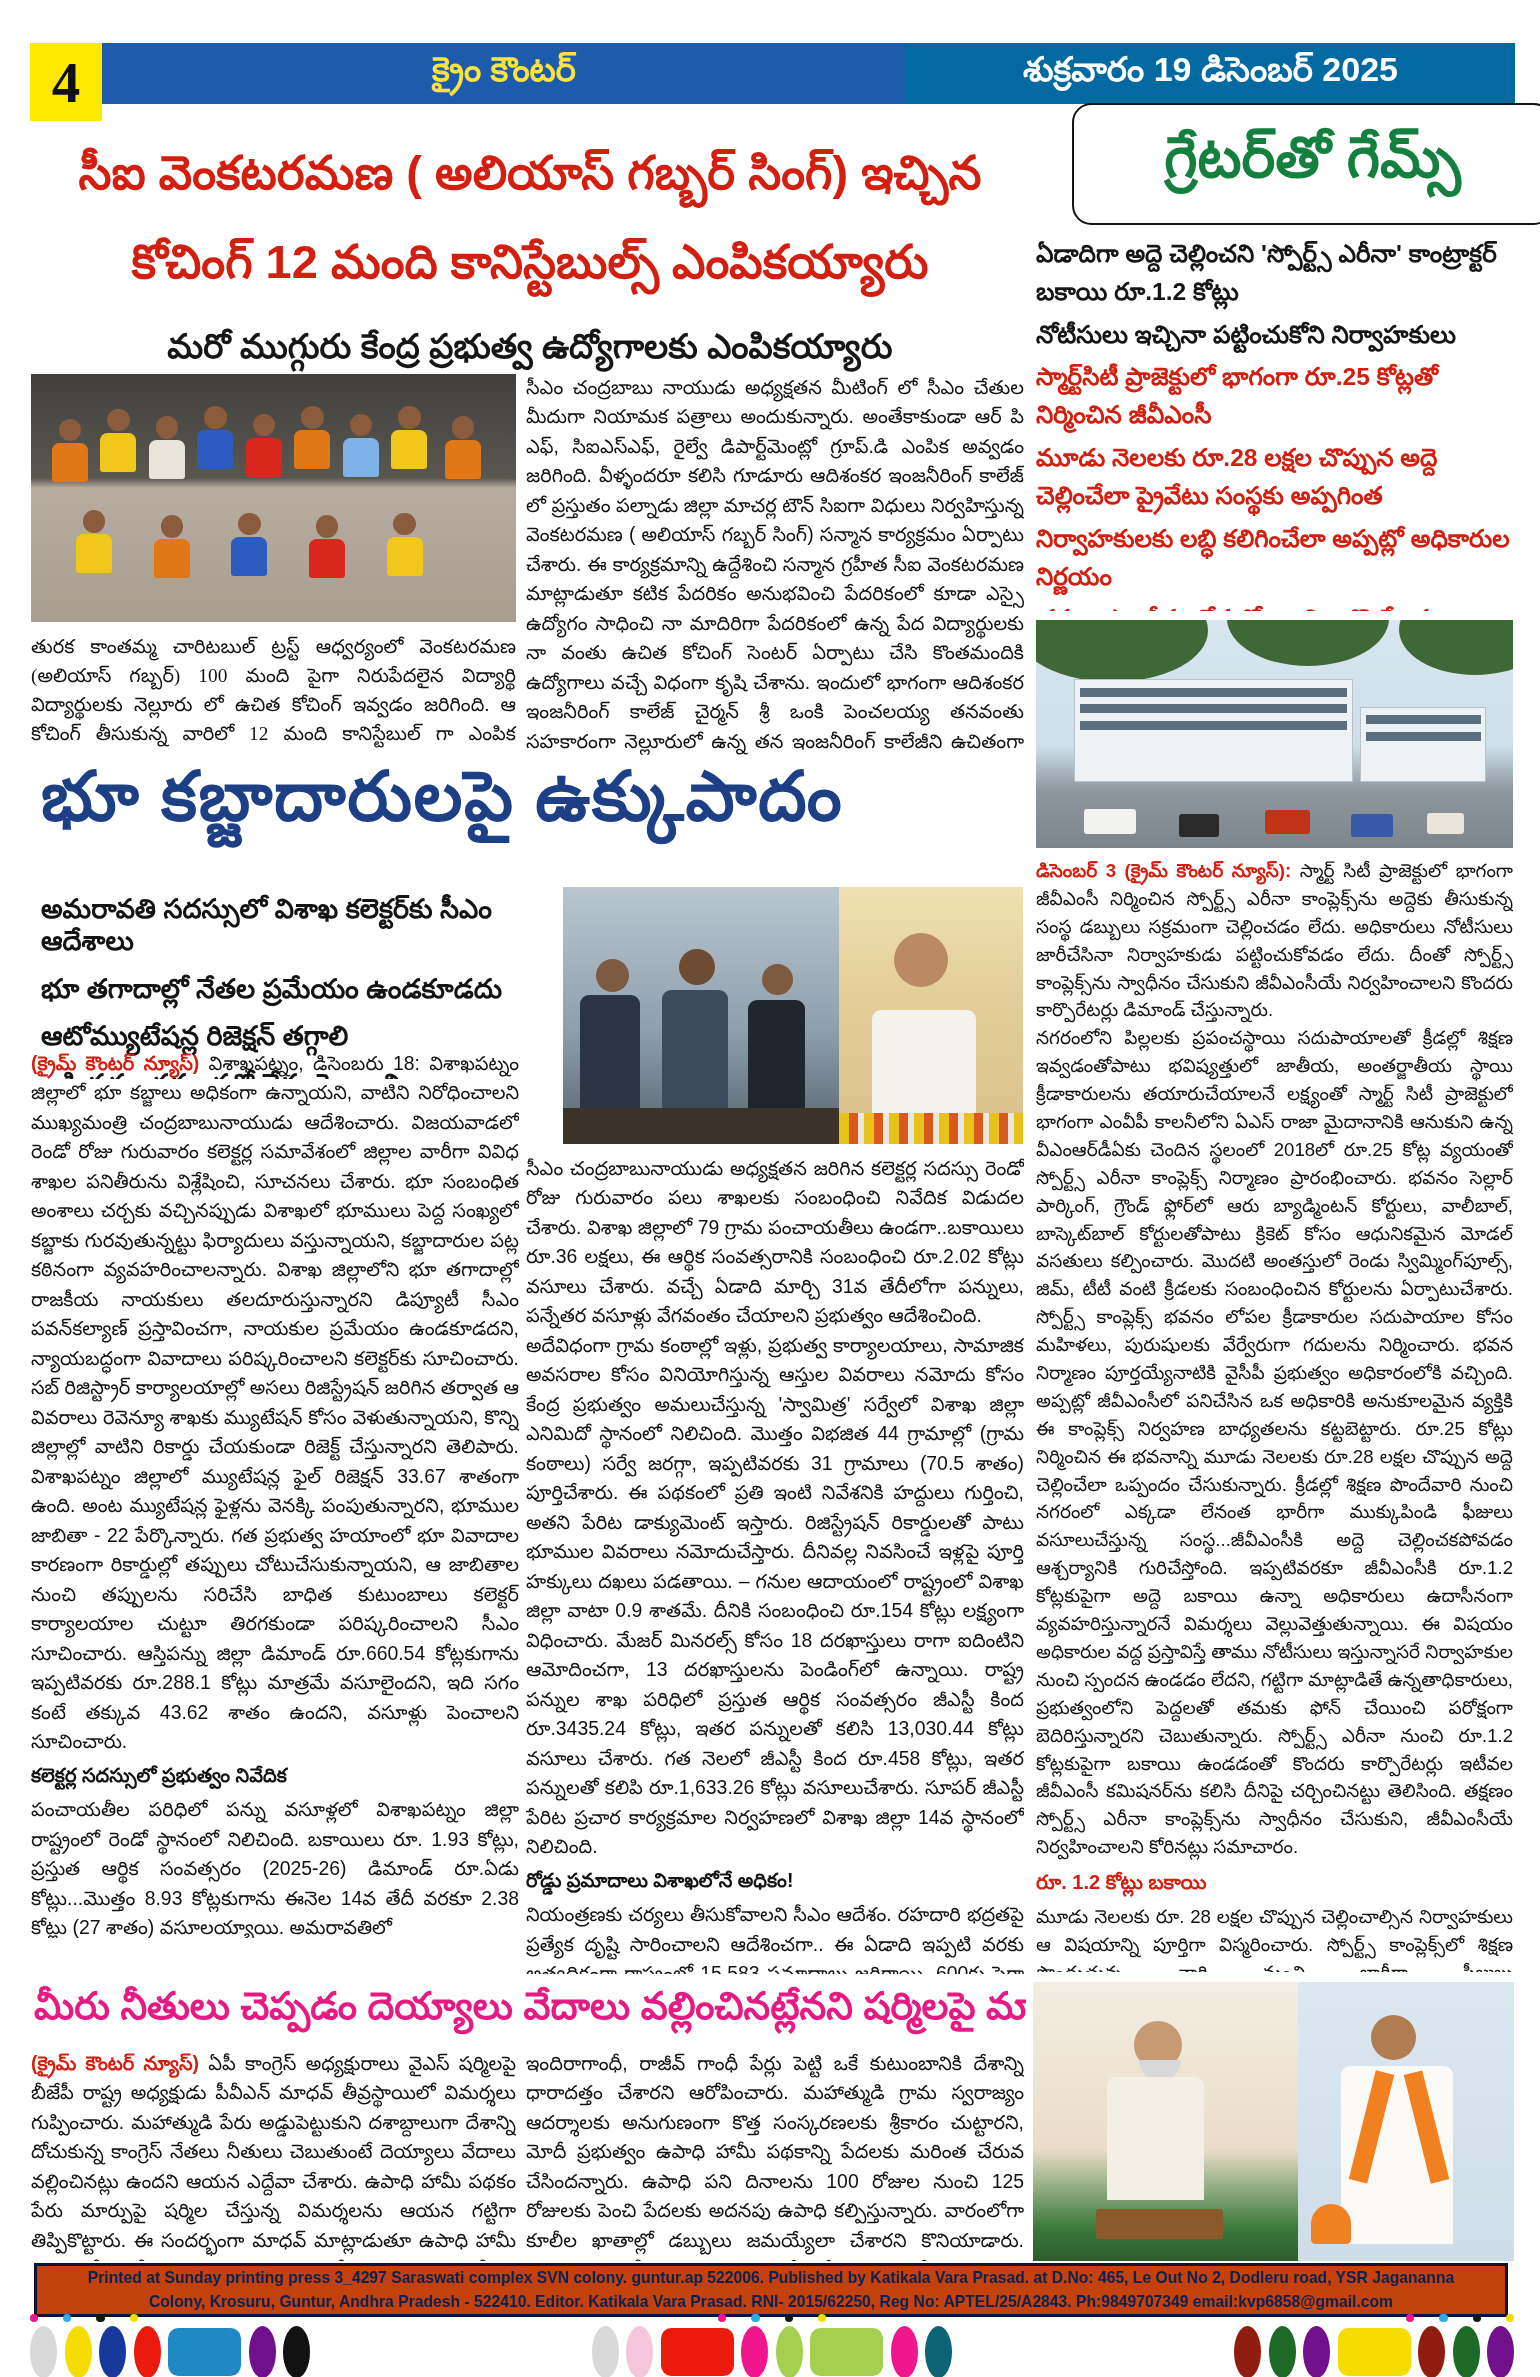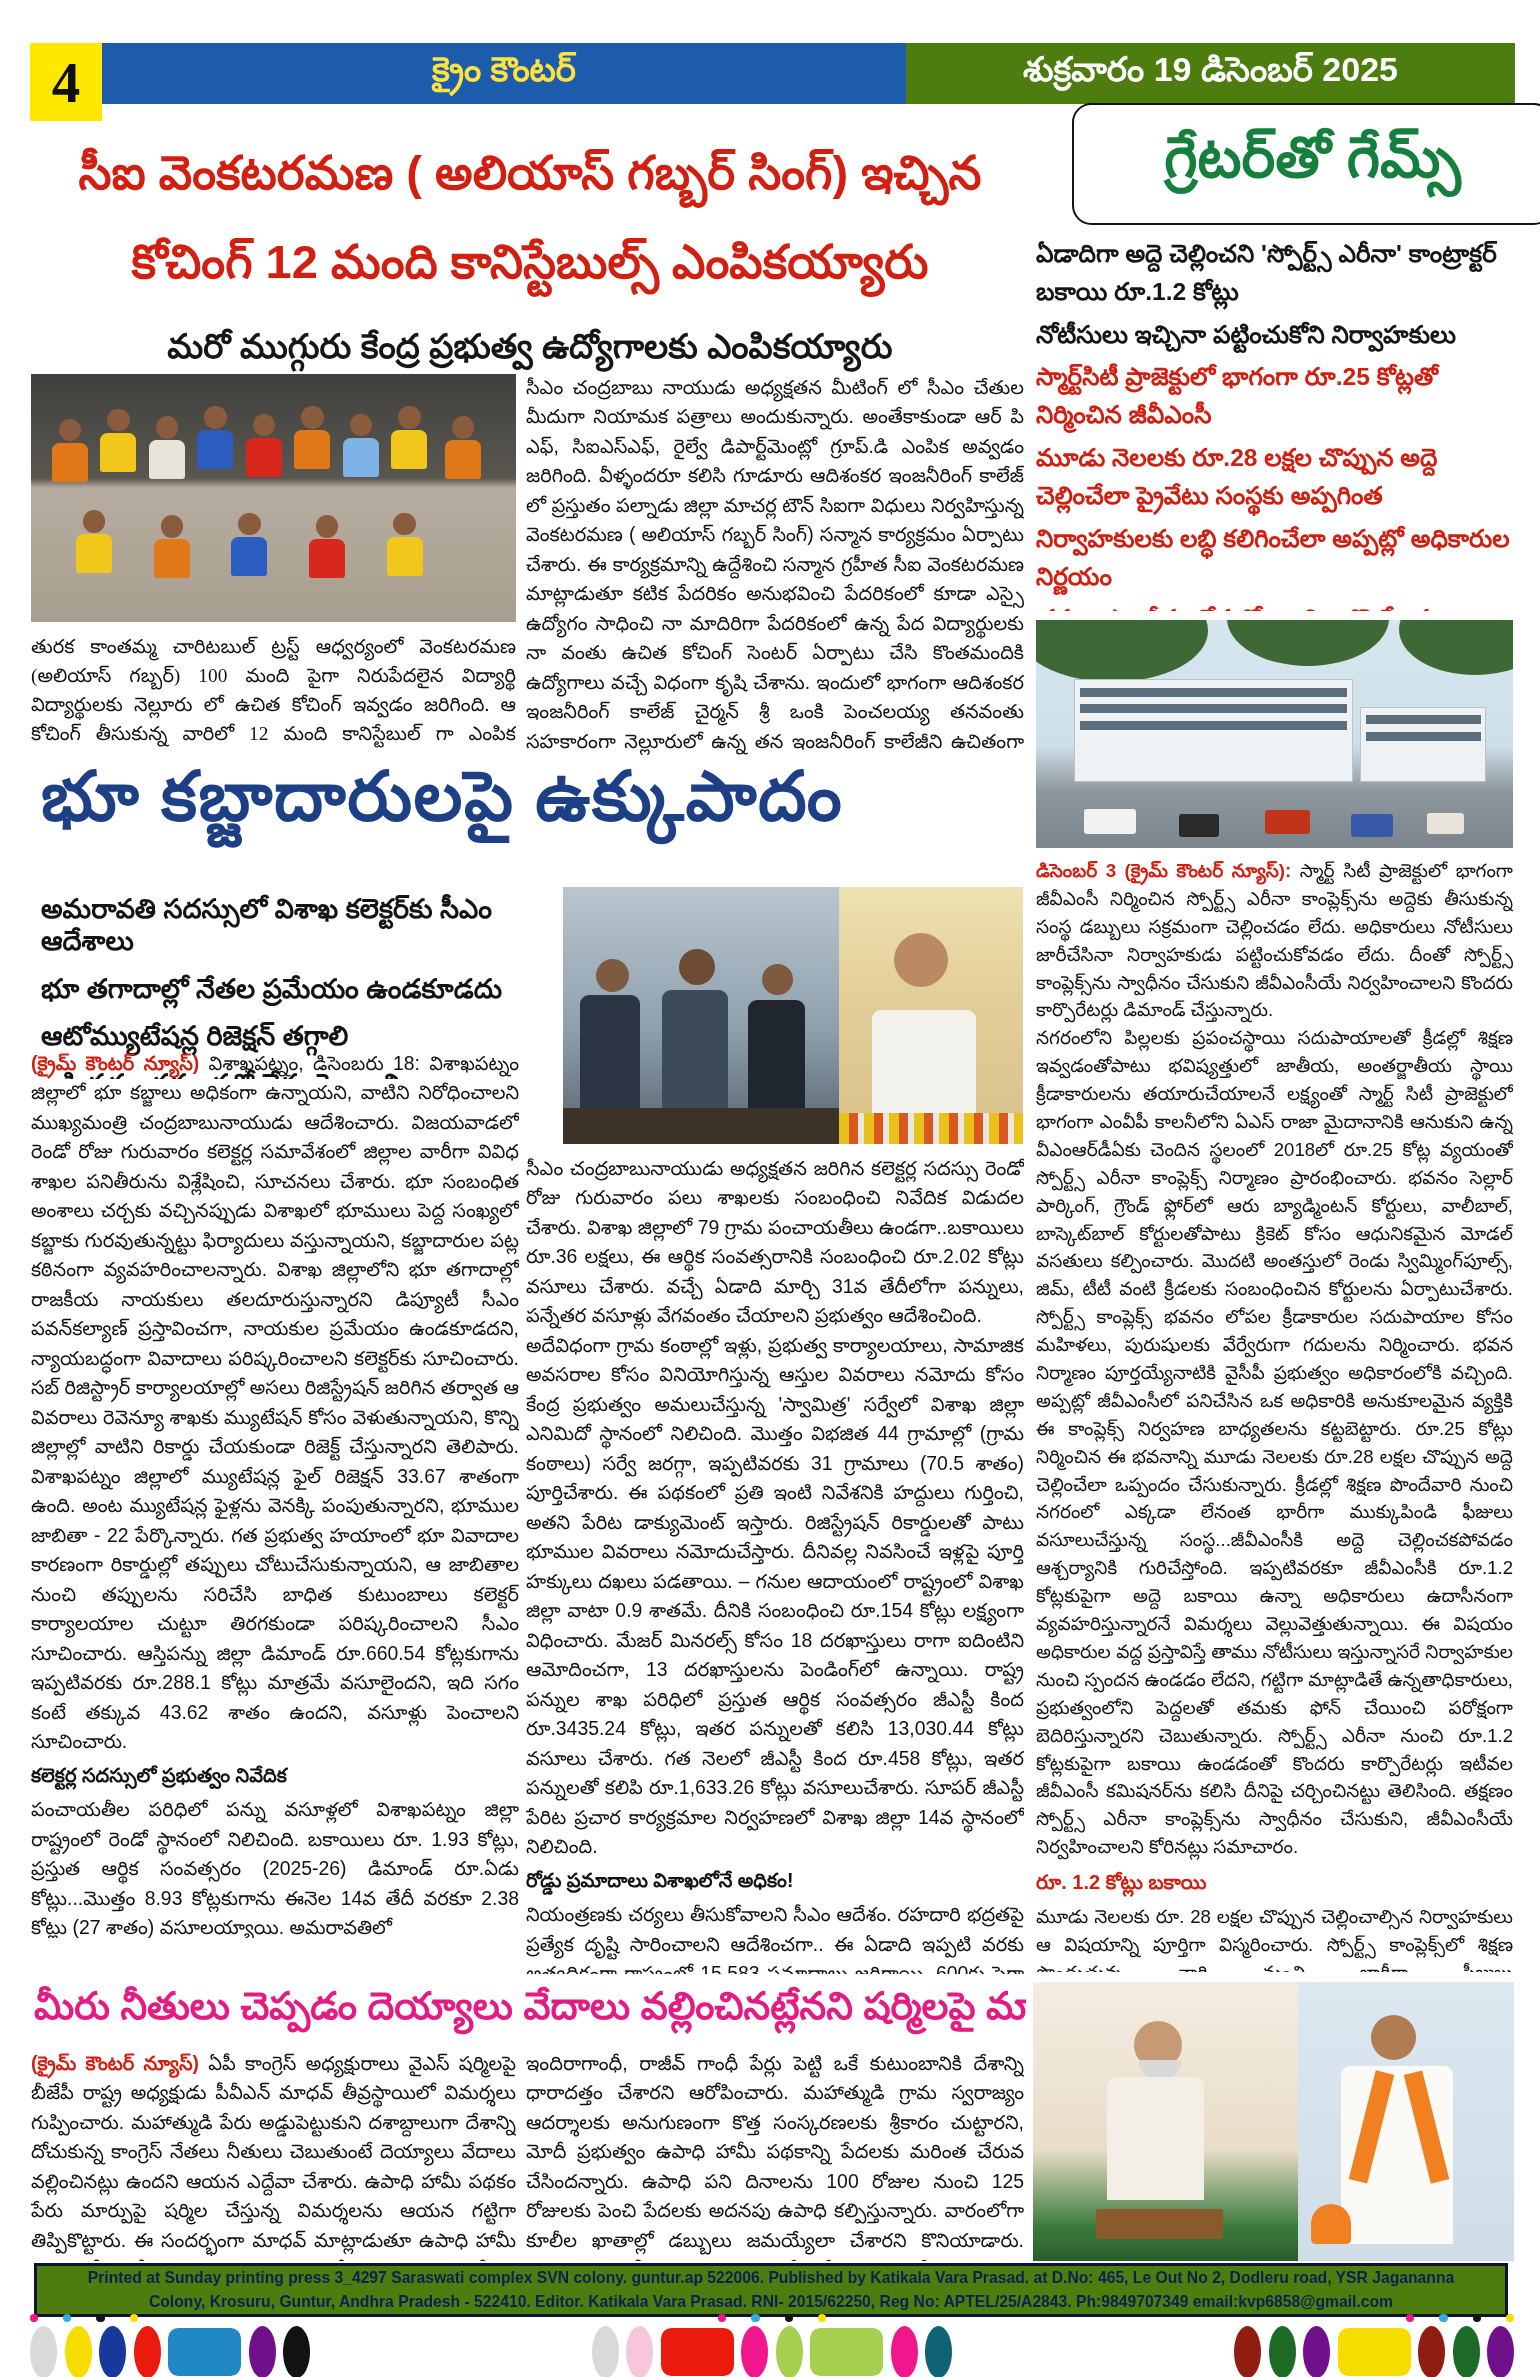--- a/index.html
+++ b/index.html
@@ -7,21 +7,21 @@
     width:1541px;height:2377px;position:relative;background:#ffffff;
     font-family:"Liberation Sans","DejaVu Sans",sans-serif;color:#111;
   }
   .abs{position:absolute;}
   
   .header{top:43px;left:30px;width:1485px;display:flex;align-items:flex-start;}
   .pagenum{width:72px;height:78px;background:#ffe800;color:#101010;font-size:57px;font-weight:bold;
     display:flex;align-items:center;justify-content:center;font-family:"Liberation Serif","DejaVu Serif",serif;}
   .mast-blue{flex:1.32;height:61px;background:#1d5cac;color:#ffe23c;font-size:34px;font-weight:bold;
     display:flex;align-items:center;justify-content:center;}
-  .mast-red{flex:1;height:61px;background:#4d7c0f;color:#ffffff;font-size:34px;font-weight:bold;
+  .mast-red{flex:1;height:61px;background:#0369a1;color:#ffffff;font-size:34px;font-weight:bold;
     display:flex;align-items:center;justify-content:center;}
   
   .a1-headline{top:128px;left:34px;width:992px;height:192px;color:#d21f10;font-size:47px;line-height:1.9;
     font-weight:bold;text-align:center;overflow:hidden;}
   .a1-subhead{top:327px;left:34px;width:992px;height:46px;color:#161616;font-size:34px;font-weight:bold;text-align:center;overflow:hidden;}
   .a1-body{top:373px;left:526px;width:498px;height:382px;font-size:20px;line-height:1.56;text-align:justify;overflow:hidden;}
   .a1-caption{top:632px;left:31px;width:485px;height:118px;font-size:19.4px;line-height:1.5;text-align:justify;overflow:hidden;font-family:"Liberation Serif","DejaVu Serif",serif;}
   
   .photo{overflow:hidden;}
   .group-photo{top:374px;left:31px;width:485px;height:248px;background:linear-gradient(#41403e 0%,#5a5750 42%,#b6ada0 46%,#a89e90 100%);}
@@ -61,21 +61,21 @@
   .a3-bullets .b{font-size:24.6px;line-height:1.55;font-weight:bold;margin-bottom:4.5px;}
   .b-black{color:#161616;}
   .b-red{color:#d21f10;}
   .a3-body{top:857px;left:1036px;width:477px;height:1115px;font-size:18.6px;line-height:1.5;text-align:justify;overflow:hidden;}
   .red-subhead{color:#d21f10;font-weight:bold;font-size:20px;margin:6px 0;}
   
   .a4-headline{top:1985px;left:34px;width:992px;height:57px;color:#e51a83;font-size:38px;font-weight:bold;overflow:hidden;white-space:nowrap;}
   .a4-col1{top:2049px;left:31px;width:485px;height:212px;}
   .a4-col2{top:2049px;left:526px;width:498px;height:212px;}
   
-  .footer{top:2263px;left:34px;width:1474px;height:54px;background:#4d7c0f;border:3.7px solid #0d1433;
+  .footer{top:2263px;left:34px;width:1474px;height:54px;background:#c2410c;border:3.7px solid #0d1433;
     display:flex;flex-direction:column;align-items:center;justify-content:center;box-sizing:border-box;}
   .footer div{color:#0c2150;font-size:15.7px;font-weight:bold;line-height:1.5;white-space:nowrap;}
   
   .dotsrow{top:2314px;left:30px;width:1484px;display:flex;justify-content:space-between;}
   .dotgrp{display:flex;gap:25px;}
   .dot{width:8.2px;height:8.2px;border-radius:50%;display:inline-block;}
   .marksrow{top:2326px;left:30px;width:1484px;display:flex;justify-content:space-between;align-items:center;}
   .markgrp{display:flex;gap:7.5px;align-items:center;}
   .mark.ell{width:27px;height:52px;border-radius:50%;display:inline-block;}
   .mark.rect{width:73px;height:48px;border-radius:10.4px;display:inline-block;}

